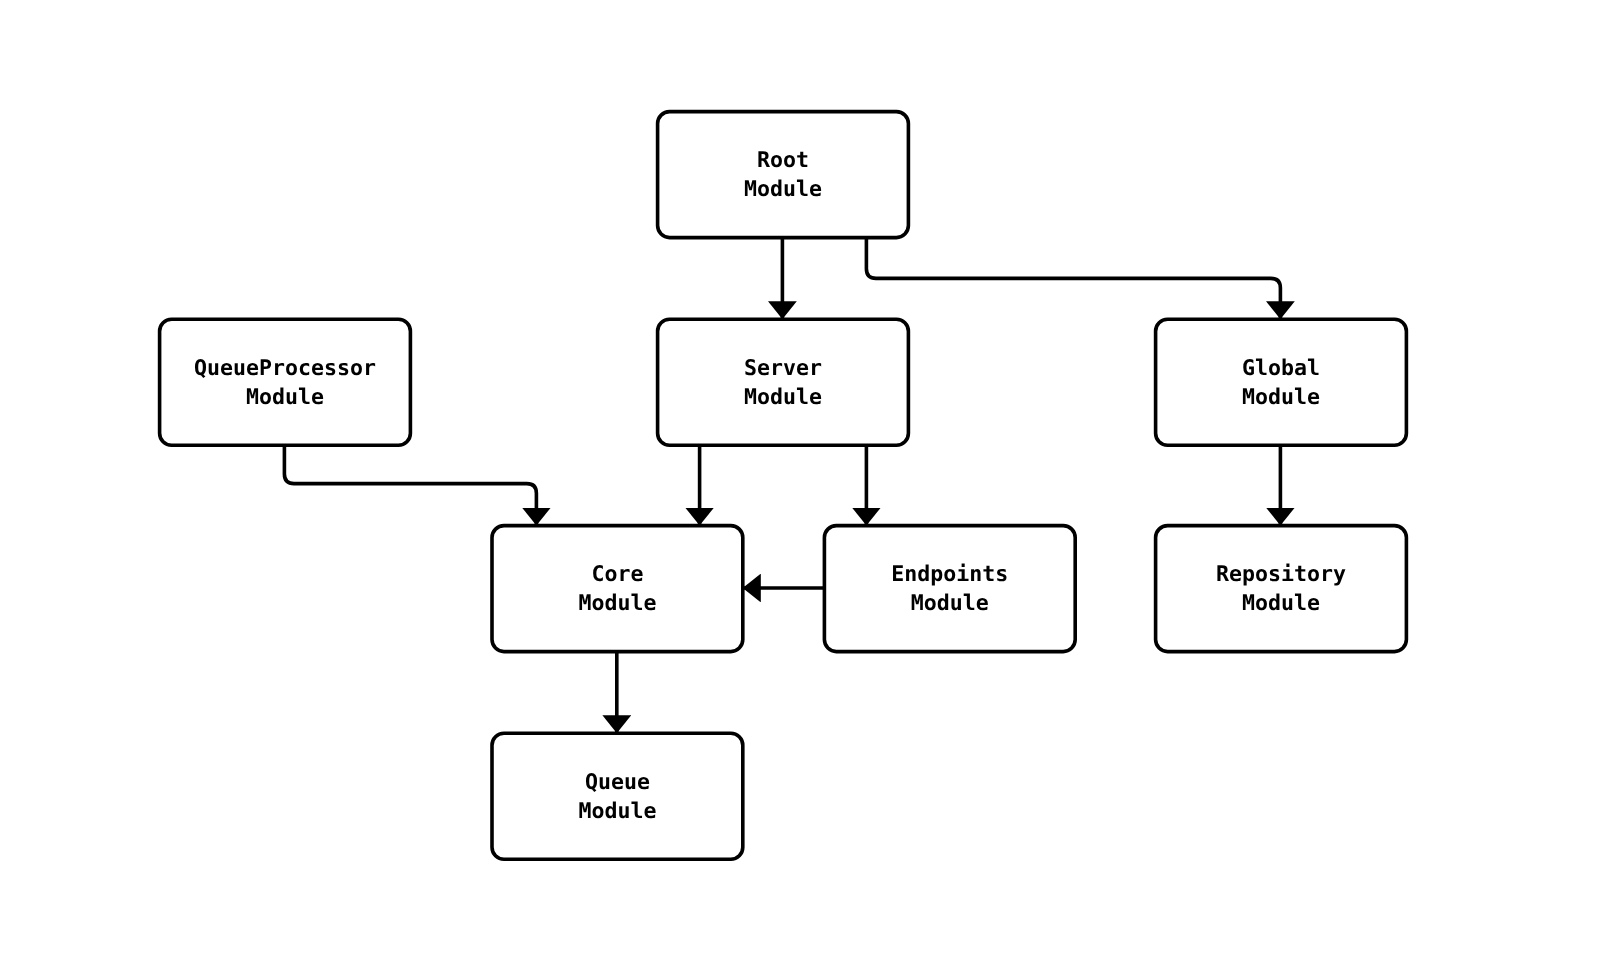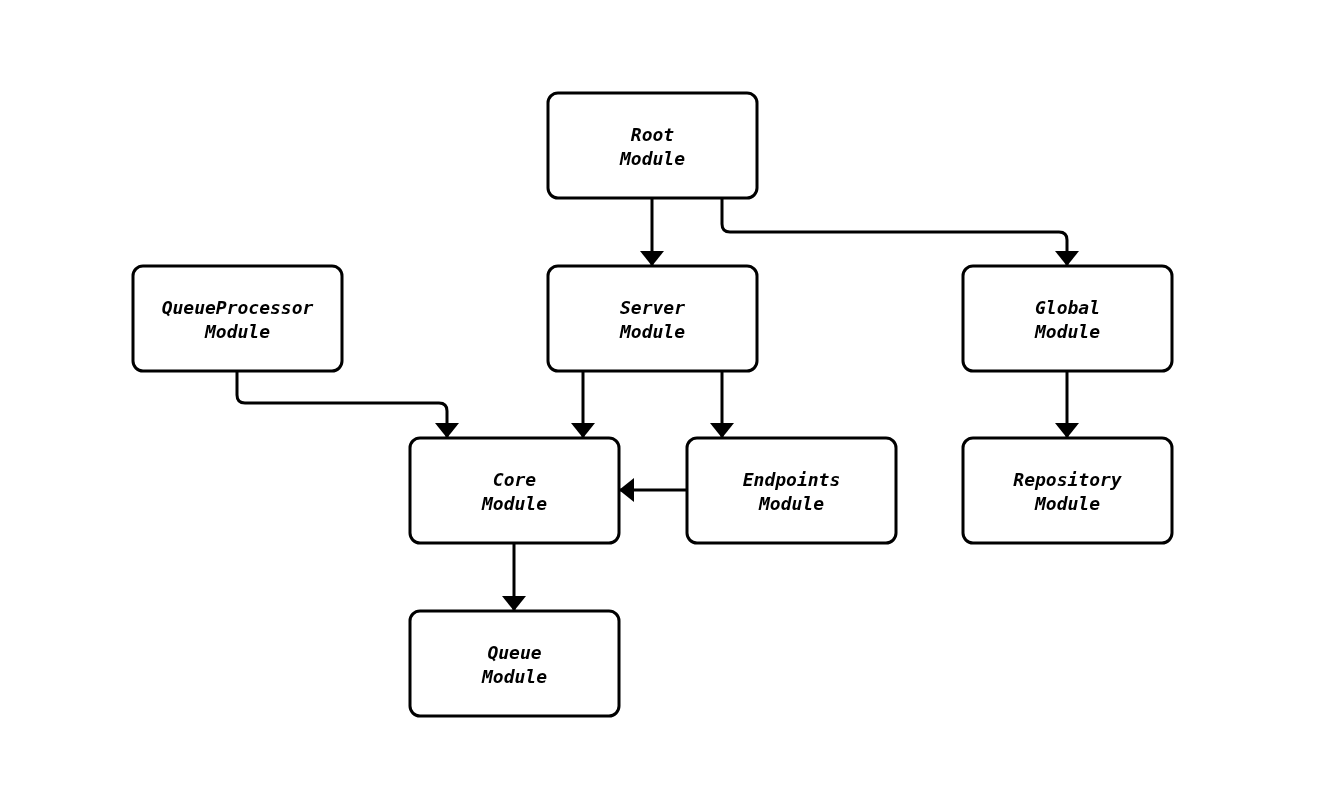--- a/index.html
+++ b/index.html
@@ -6,21 +6,20 @@
     margin: 0;
     padding: 0;
     background: #ffffff;
   }
   .canvas {
     position: relative;
     width: 1337px;
     height: 809px;
     background: #ffffff;
     overflow: hidden;
-    font-style: italic;
   }
   #diagram-svg {
     display: block;
     width: 1337px;
     height: 809px;
   }
   .node-box {
     fill: #ffffff;
     stroke: #000000;
   }

